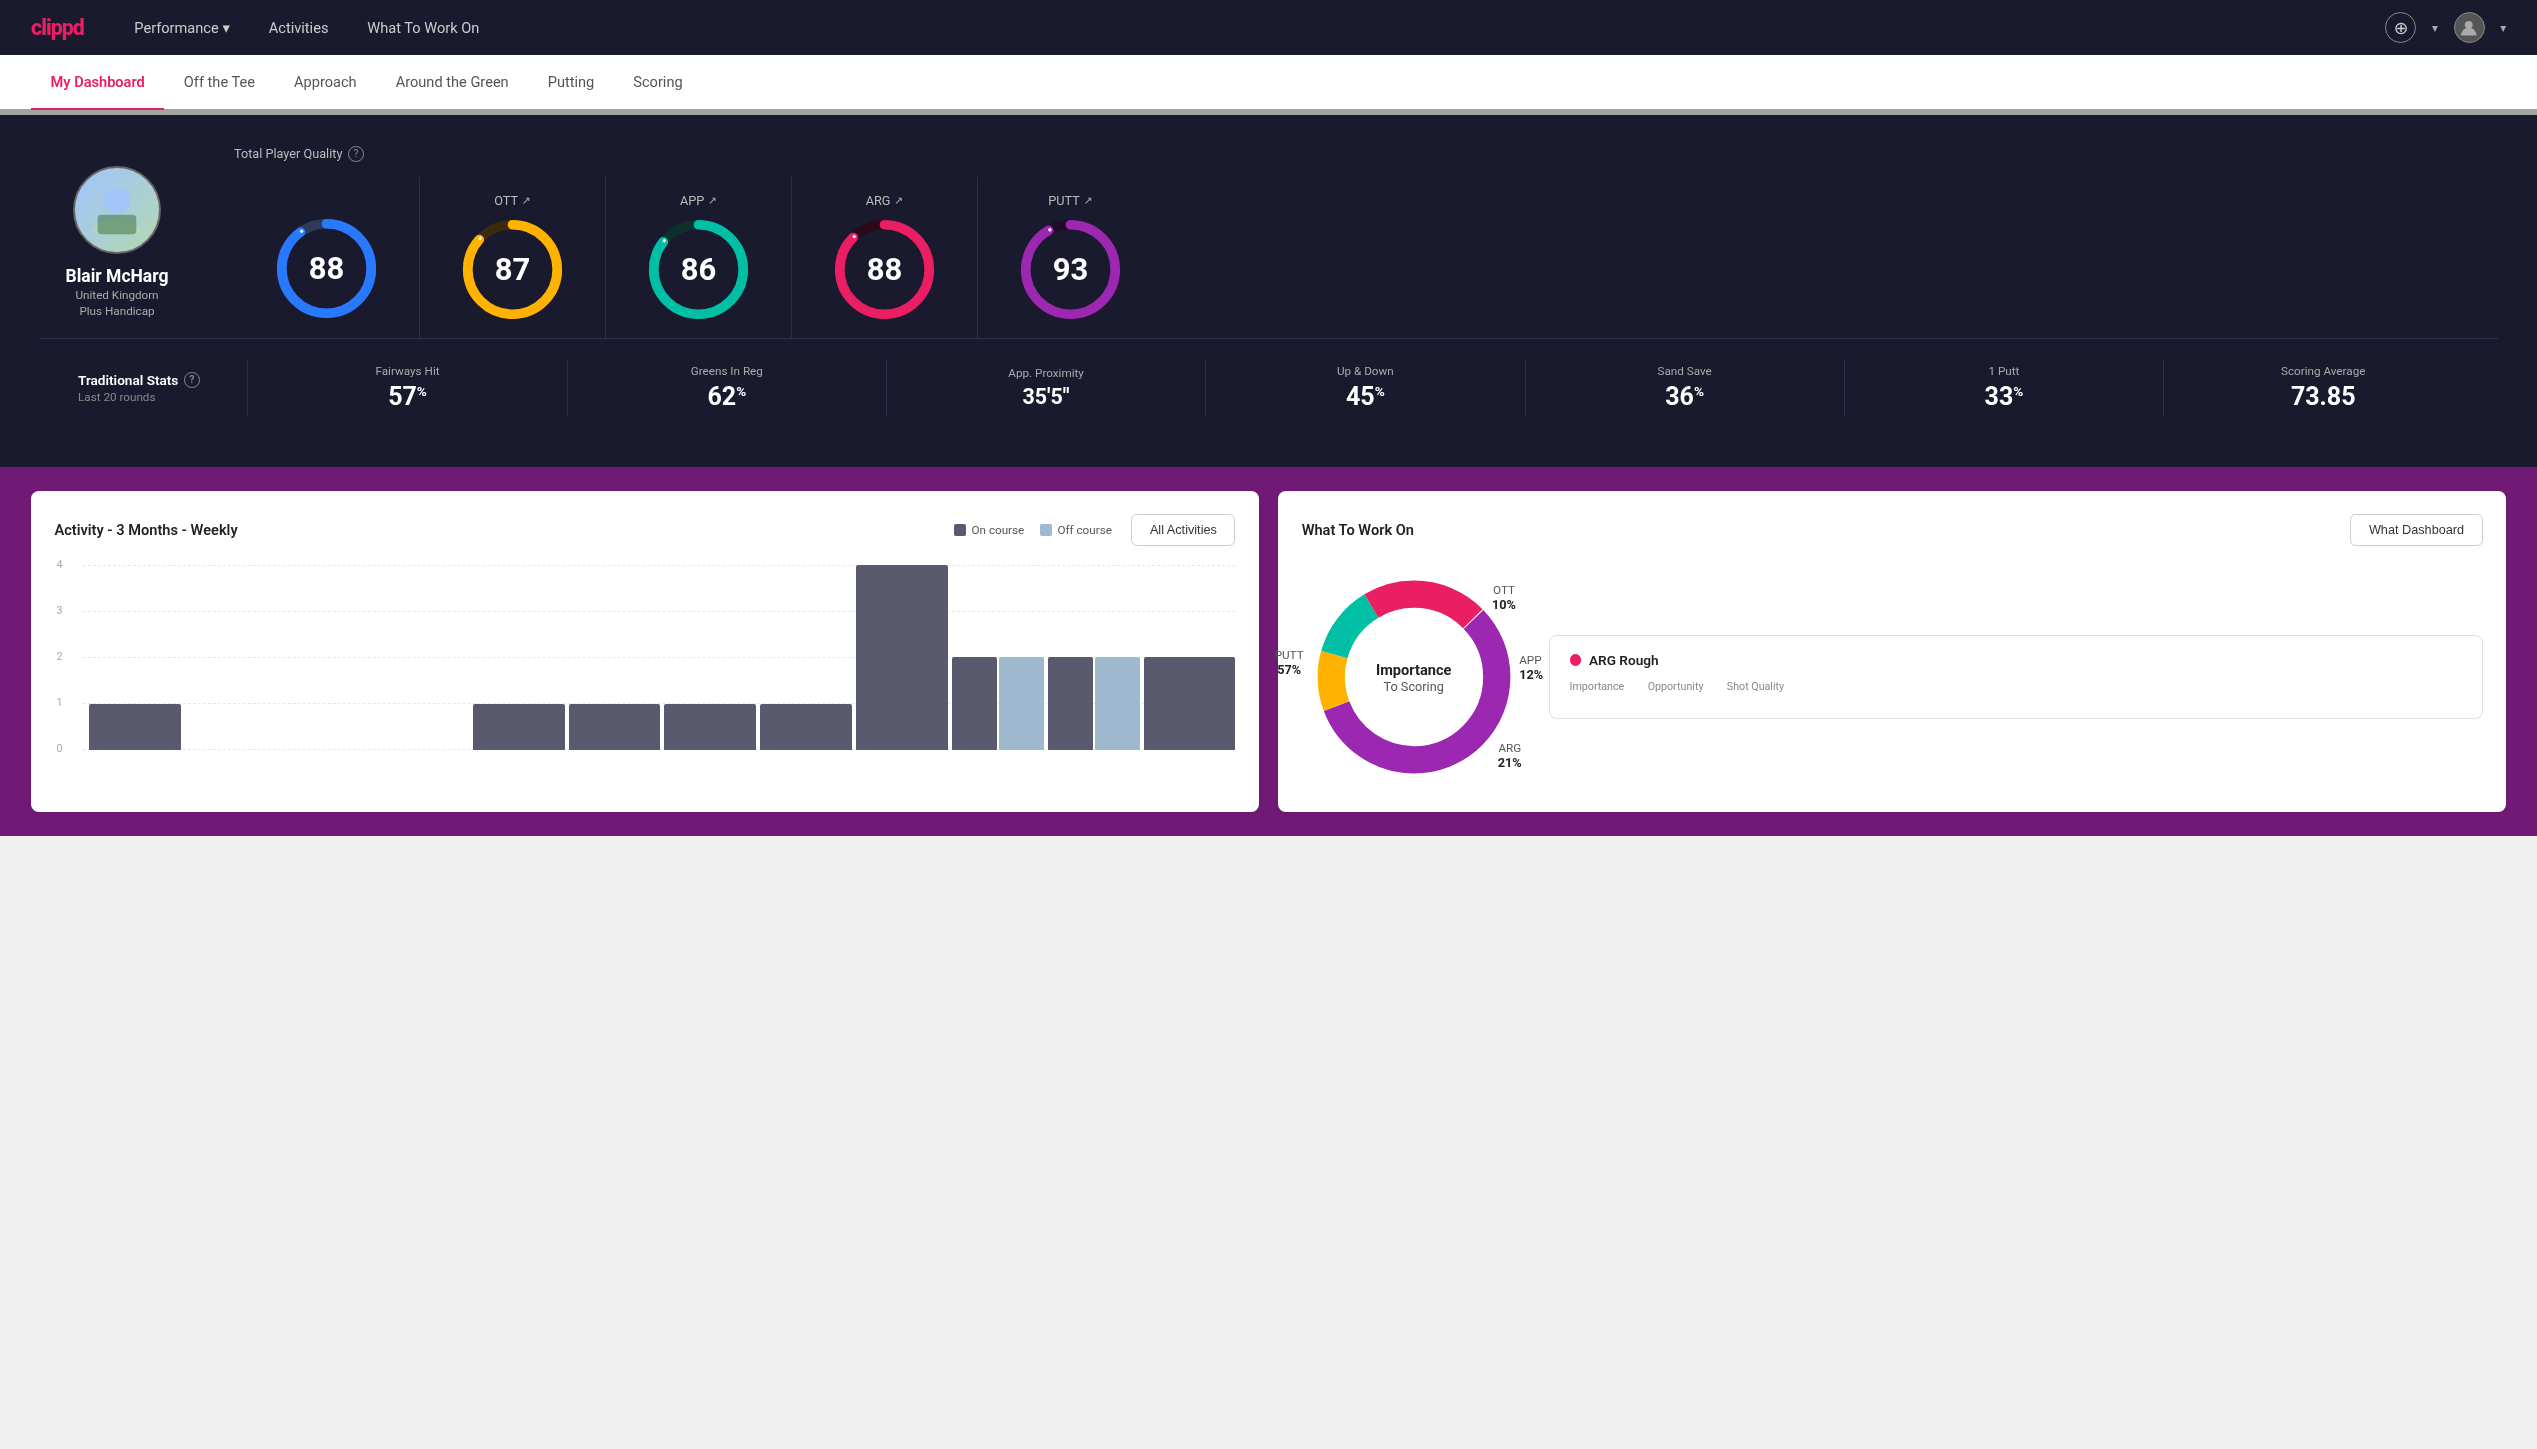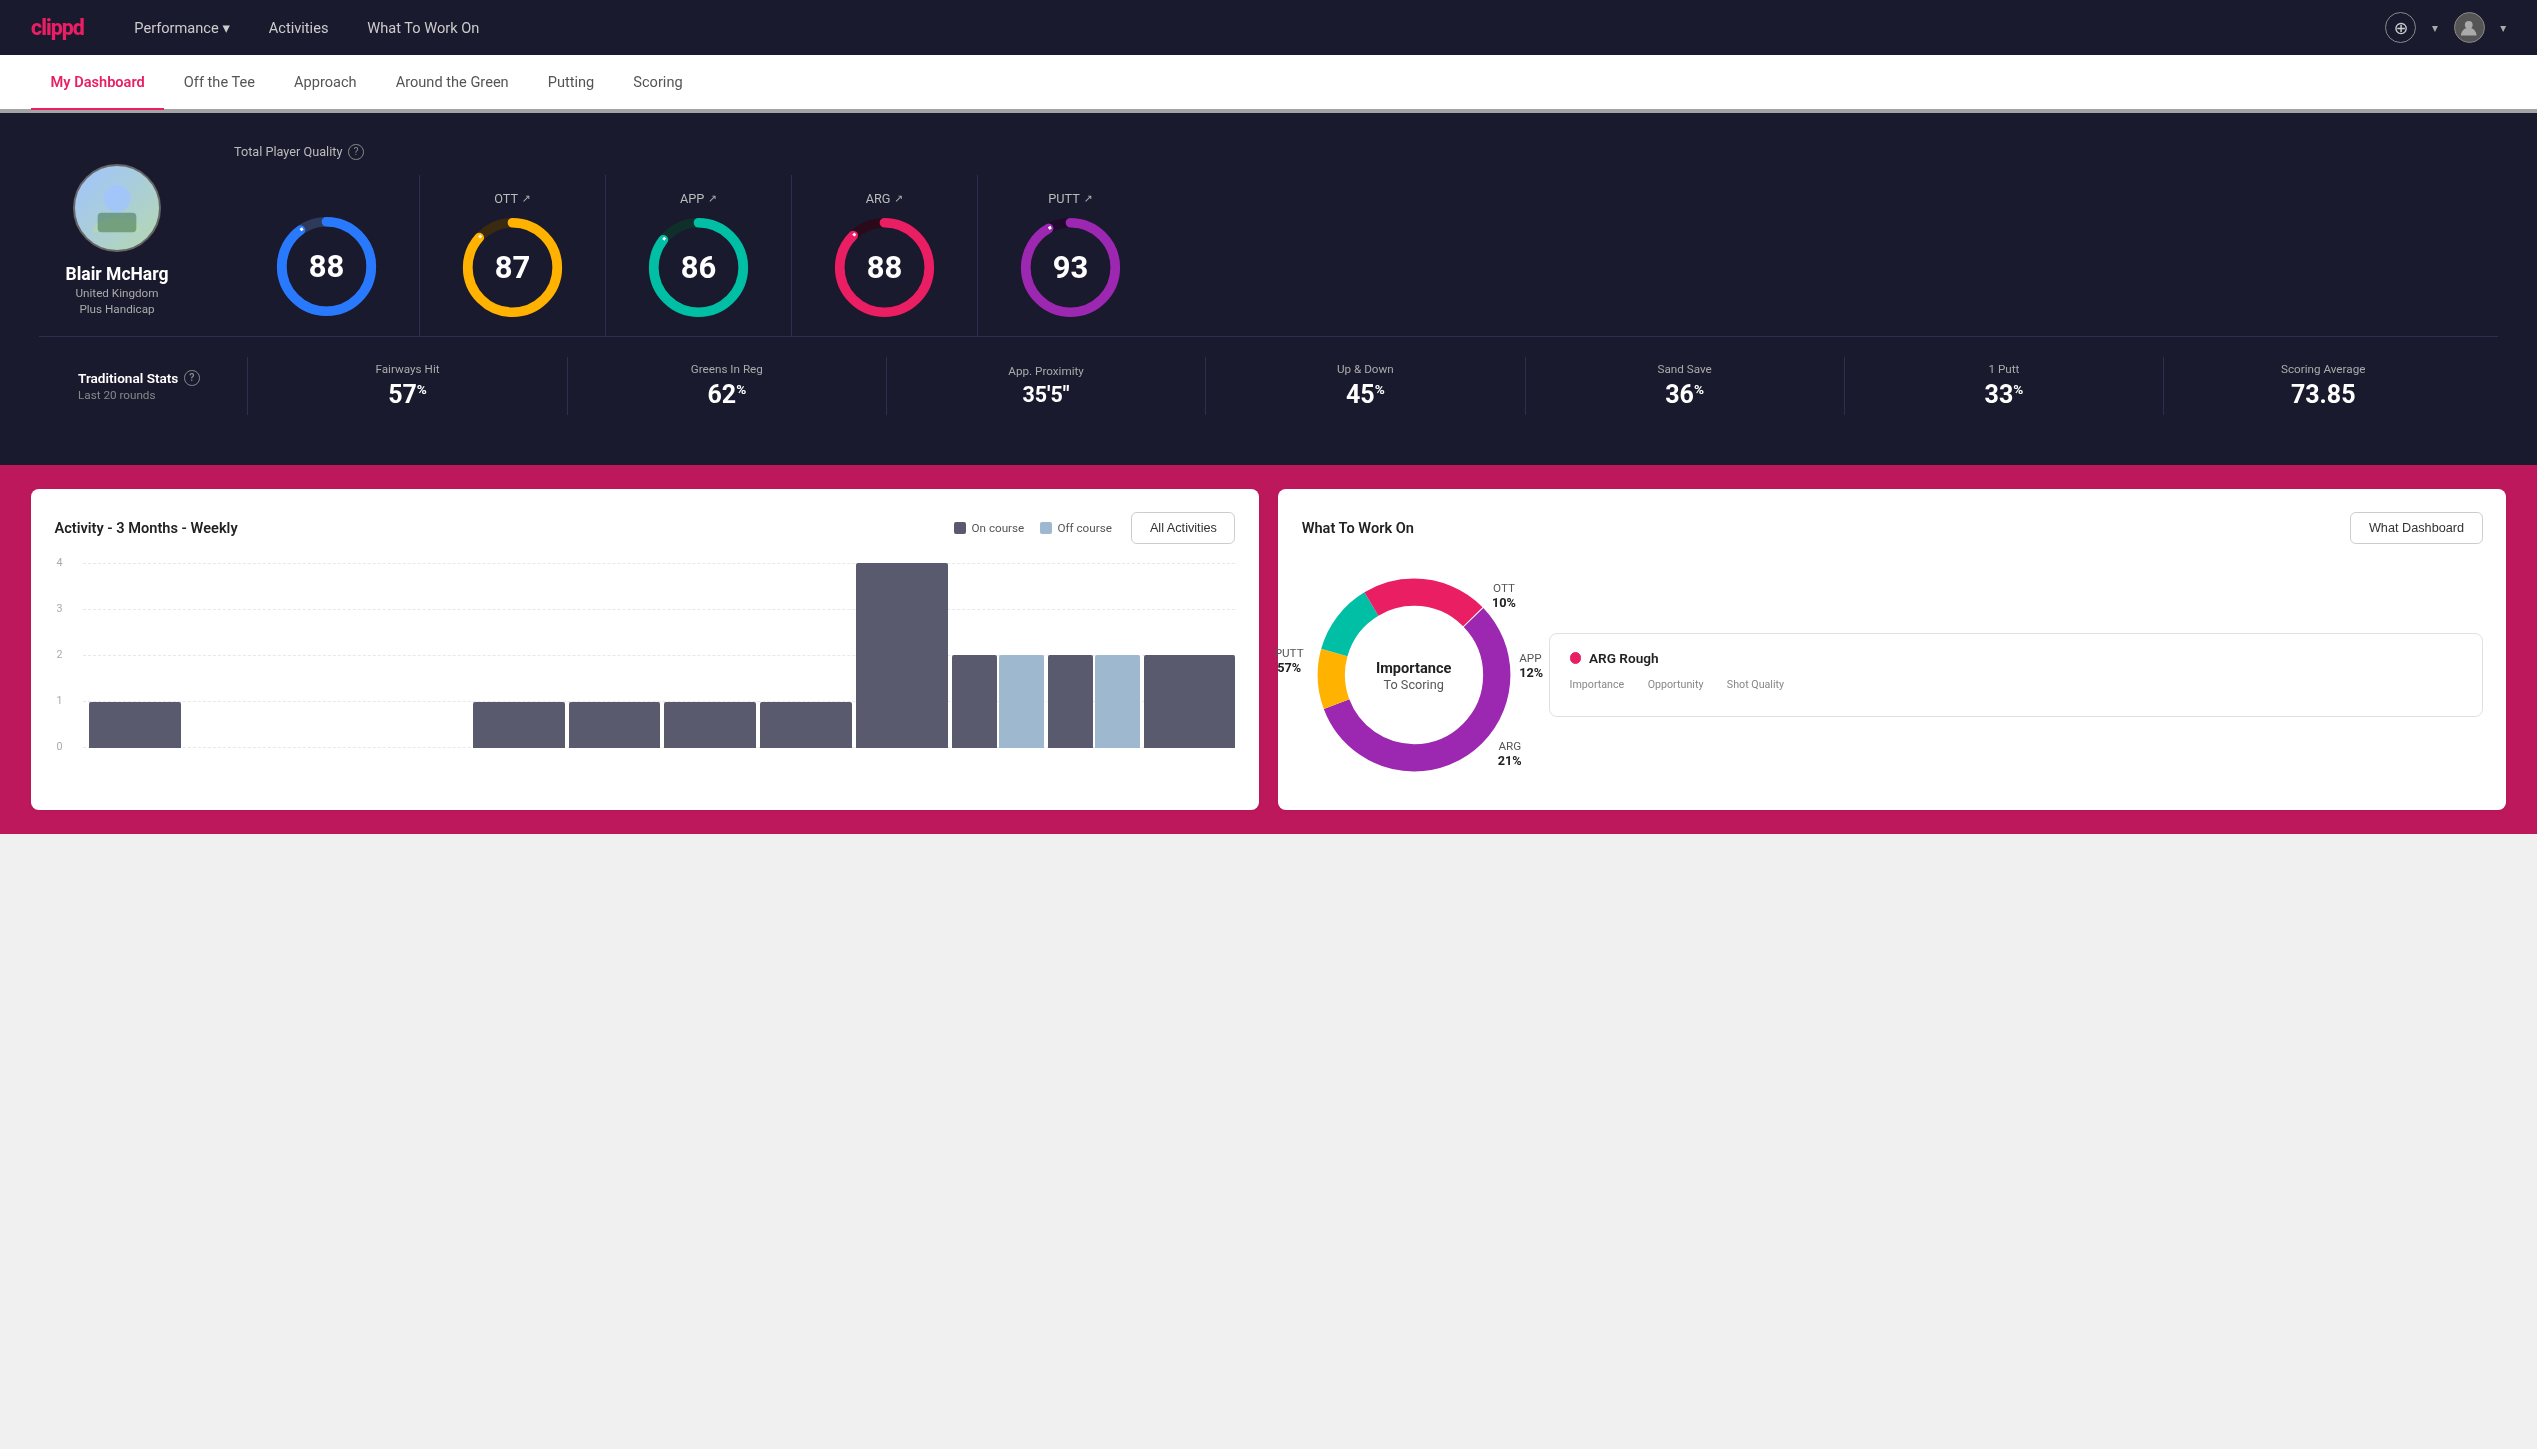--- a/index.html
+++ b/index.html
@@ -53,21 +53,21 @@
       display: flex; align-items: center; justify-content: center;
       cursor: pointer;
     }
 
     
     .tabs-bar {
       background: #fff;
       display: flex;
       align-items: center;
       padding: 0 31px;
-      border-bottom: 4px solid #a3a3a3;
+      border-bottom: 6px solid #a3a3a3;
     }
     .tab {
       padding: 17.5px 19.5px;
       font-size: 14.6px;
       color: #555;
       cursor: pointer;
       border-bottom: 2.9px solid transparent;
       margin-bottom: -1px;
     }
     .tab.active {
@@ -221,21 +221,21 @@
     .stat-item-value sup {
       font-size: 13.6px;
     }
 
     
     .bottom-panels {
       display: grid;
       grid-template-columns: 1fr 1fr;
       gap: 19.5px;
       padding: 23.4px 31px;
-      background: #be185d;
+      background: #701a75;
     }
     .panel {
       background: #fff;
       border-radius: 7.8px;
       padding: 23.4px;
       box-shadow: 0 1px 3.9px rgba(0,0,0,0.08);
     }
     .panel-header {
       display: flex;
       align-items: center;

